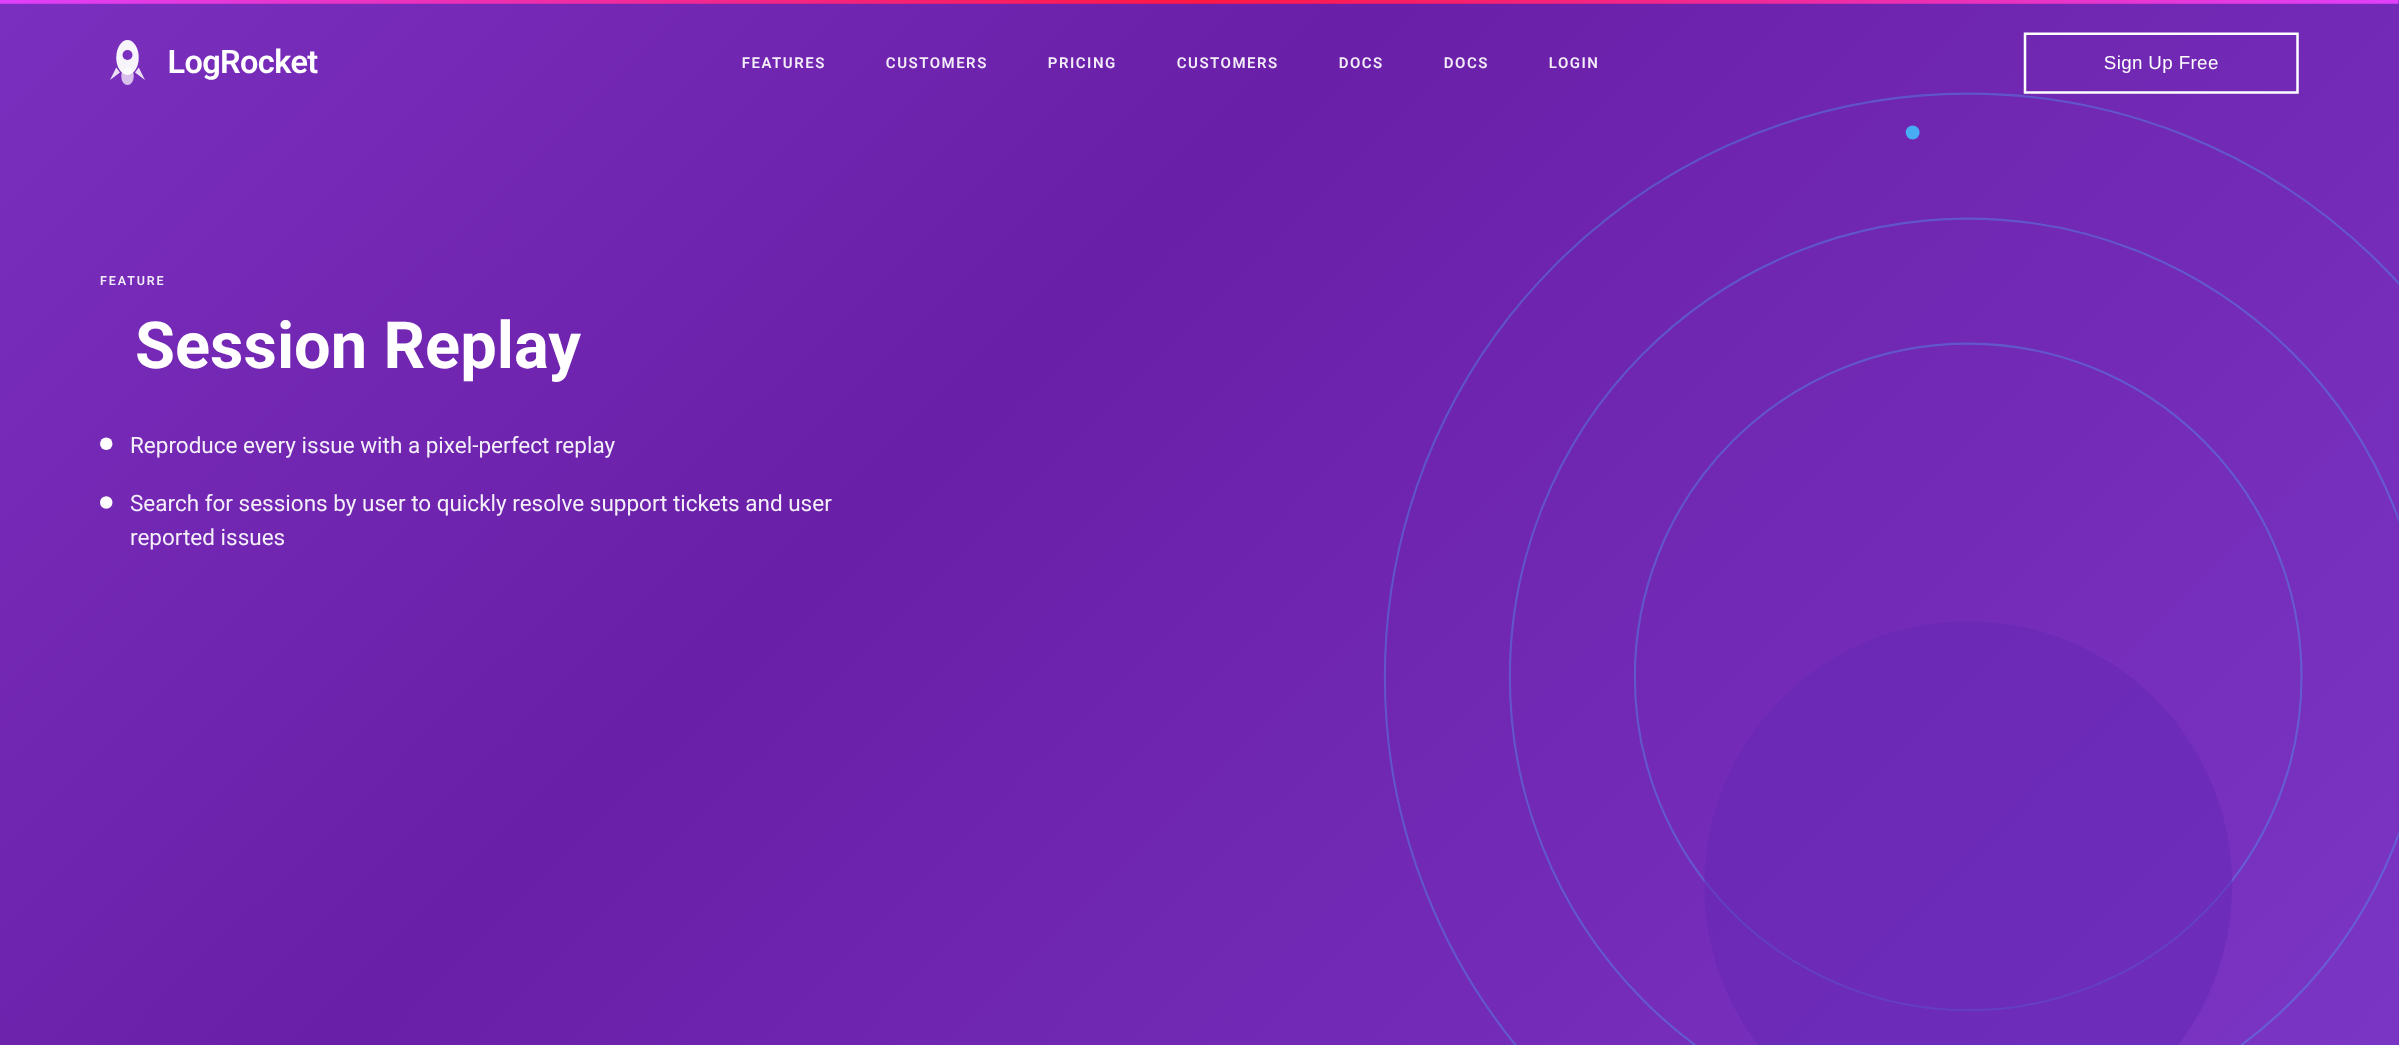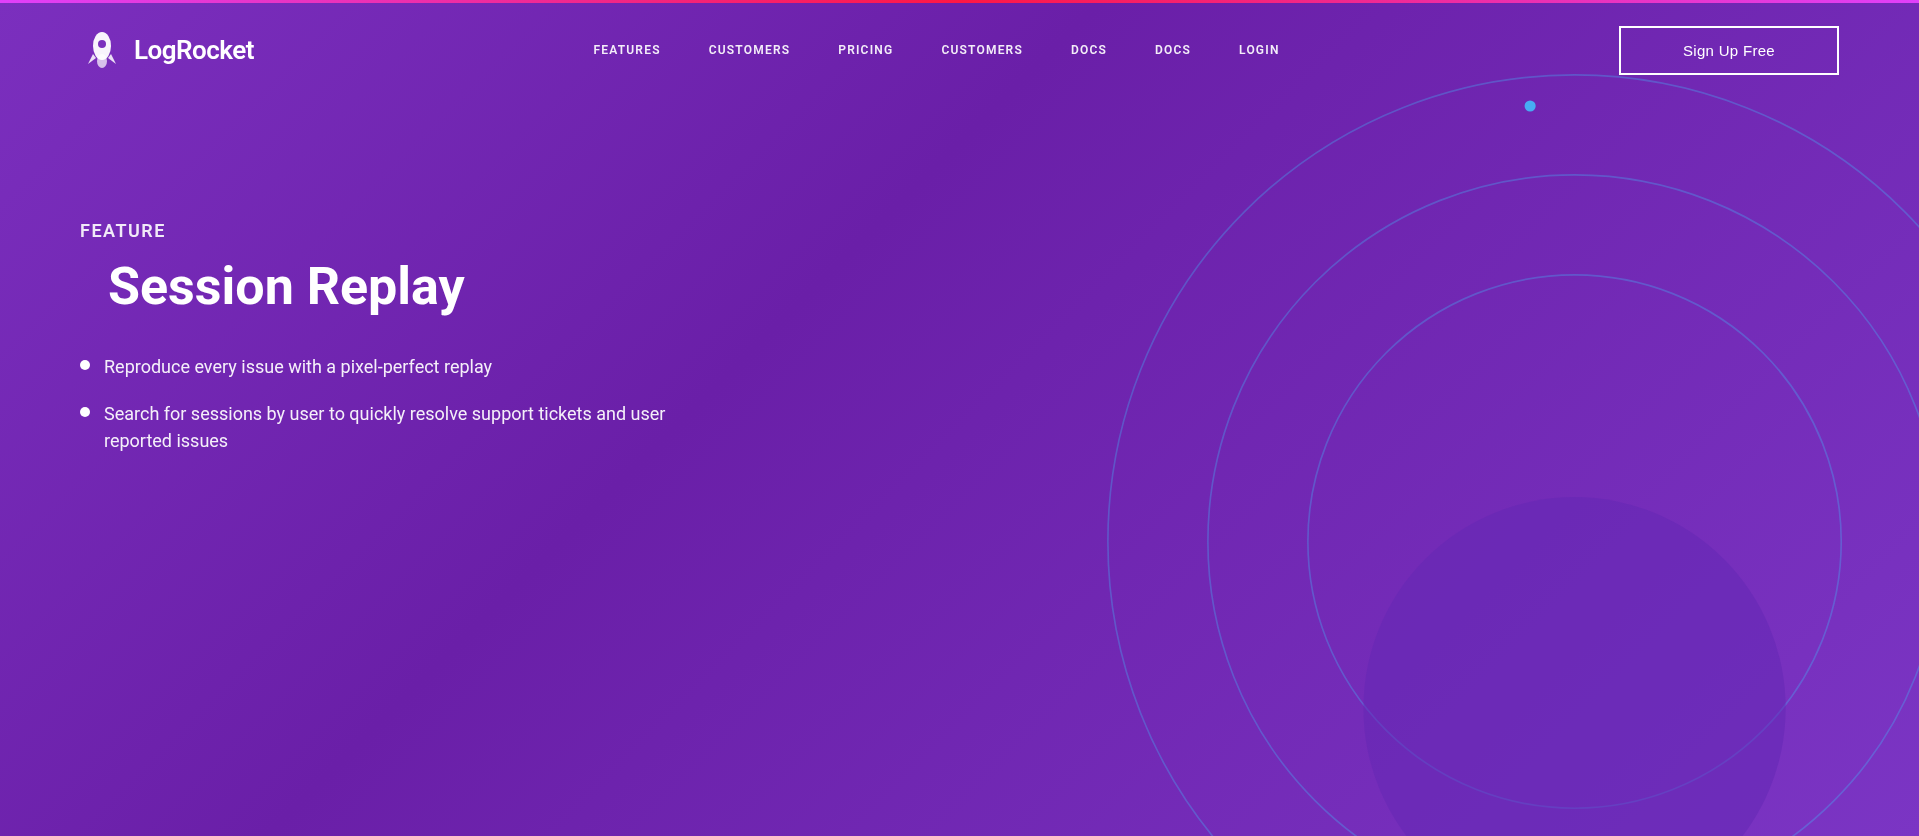--- a/index.html
+++ b/index.html
@@ -99,21 +99,21 @@
 
     
     .hero {
       position: relative;
       z-index: 10;
       padding: 120px 80px 0 80px;
       max-width: 760px;
     }
 
     .feature-label {
-      font-size: 18px;
+      font-size: 10px;
       font-weight: 600;
       color: rgba(255, 255, 255, 0.9);
       letter-spacing: 1.5px;
       margin-bottom: 16px;
     }
 
     .hero-title {
       font-size: 52px;
       font-weight: 700;
       color: #ffffff;

